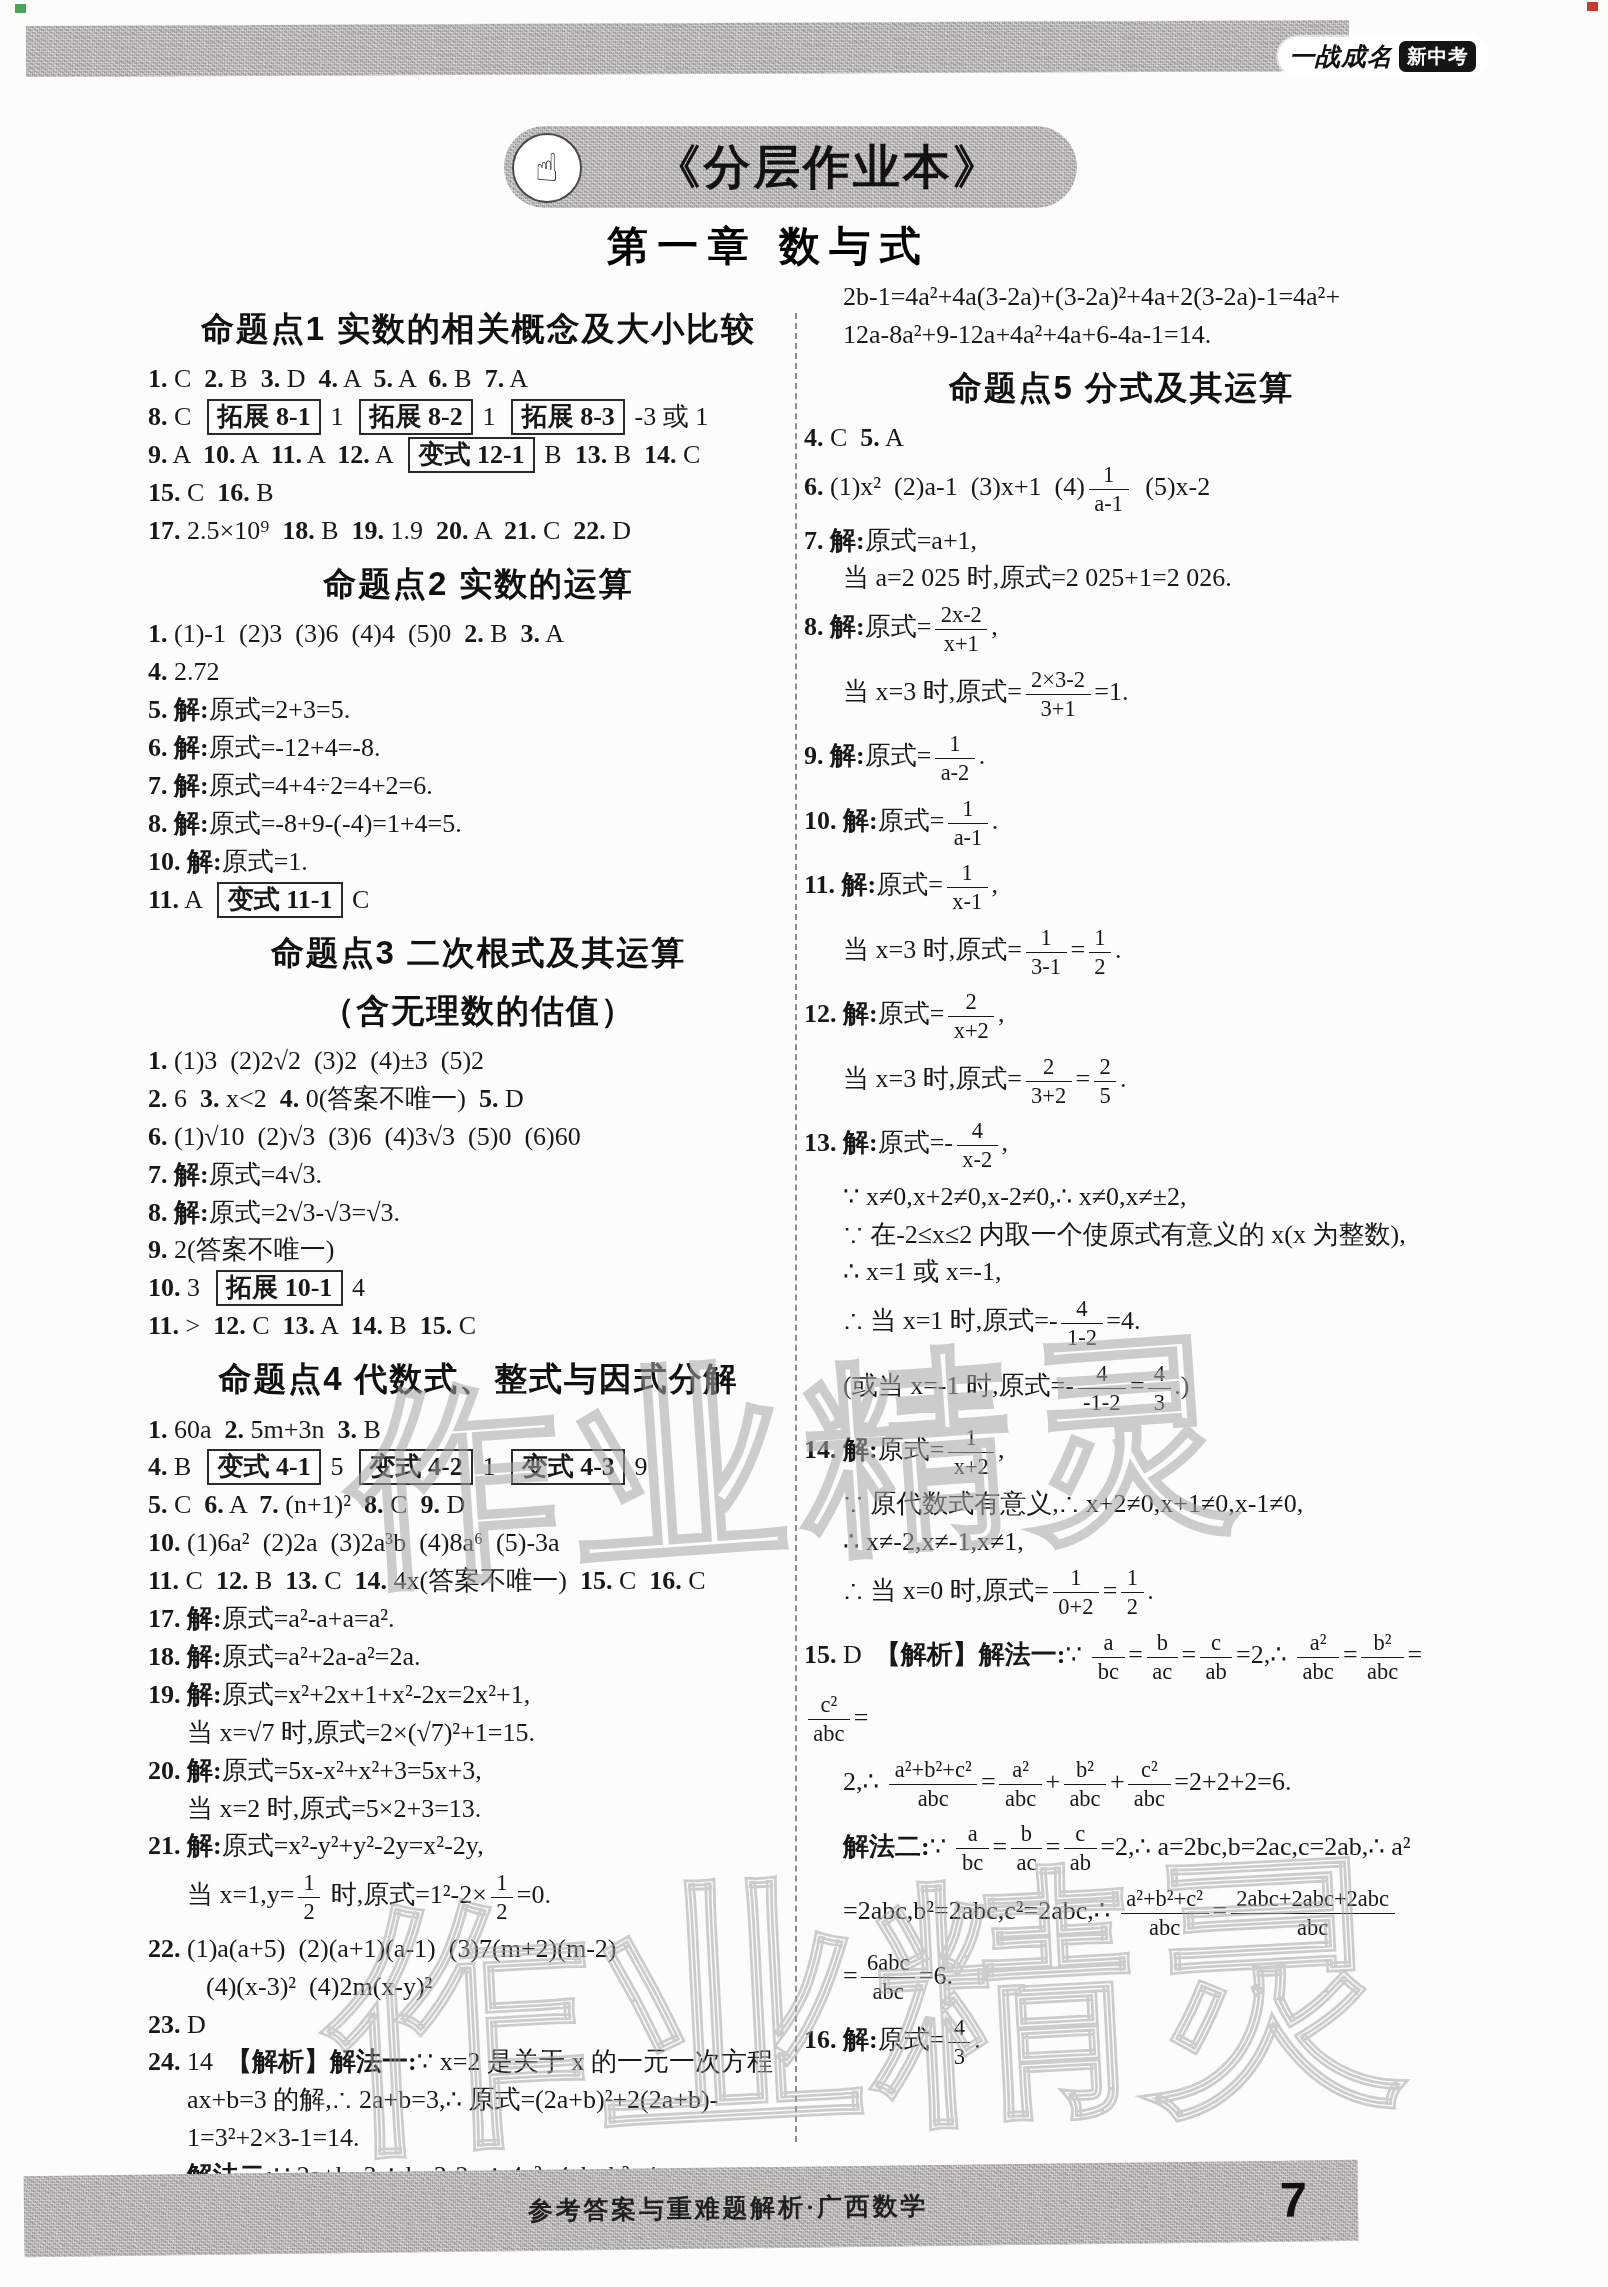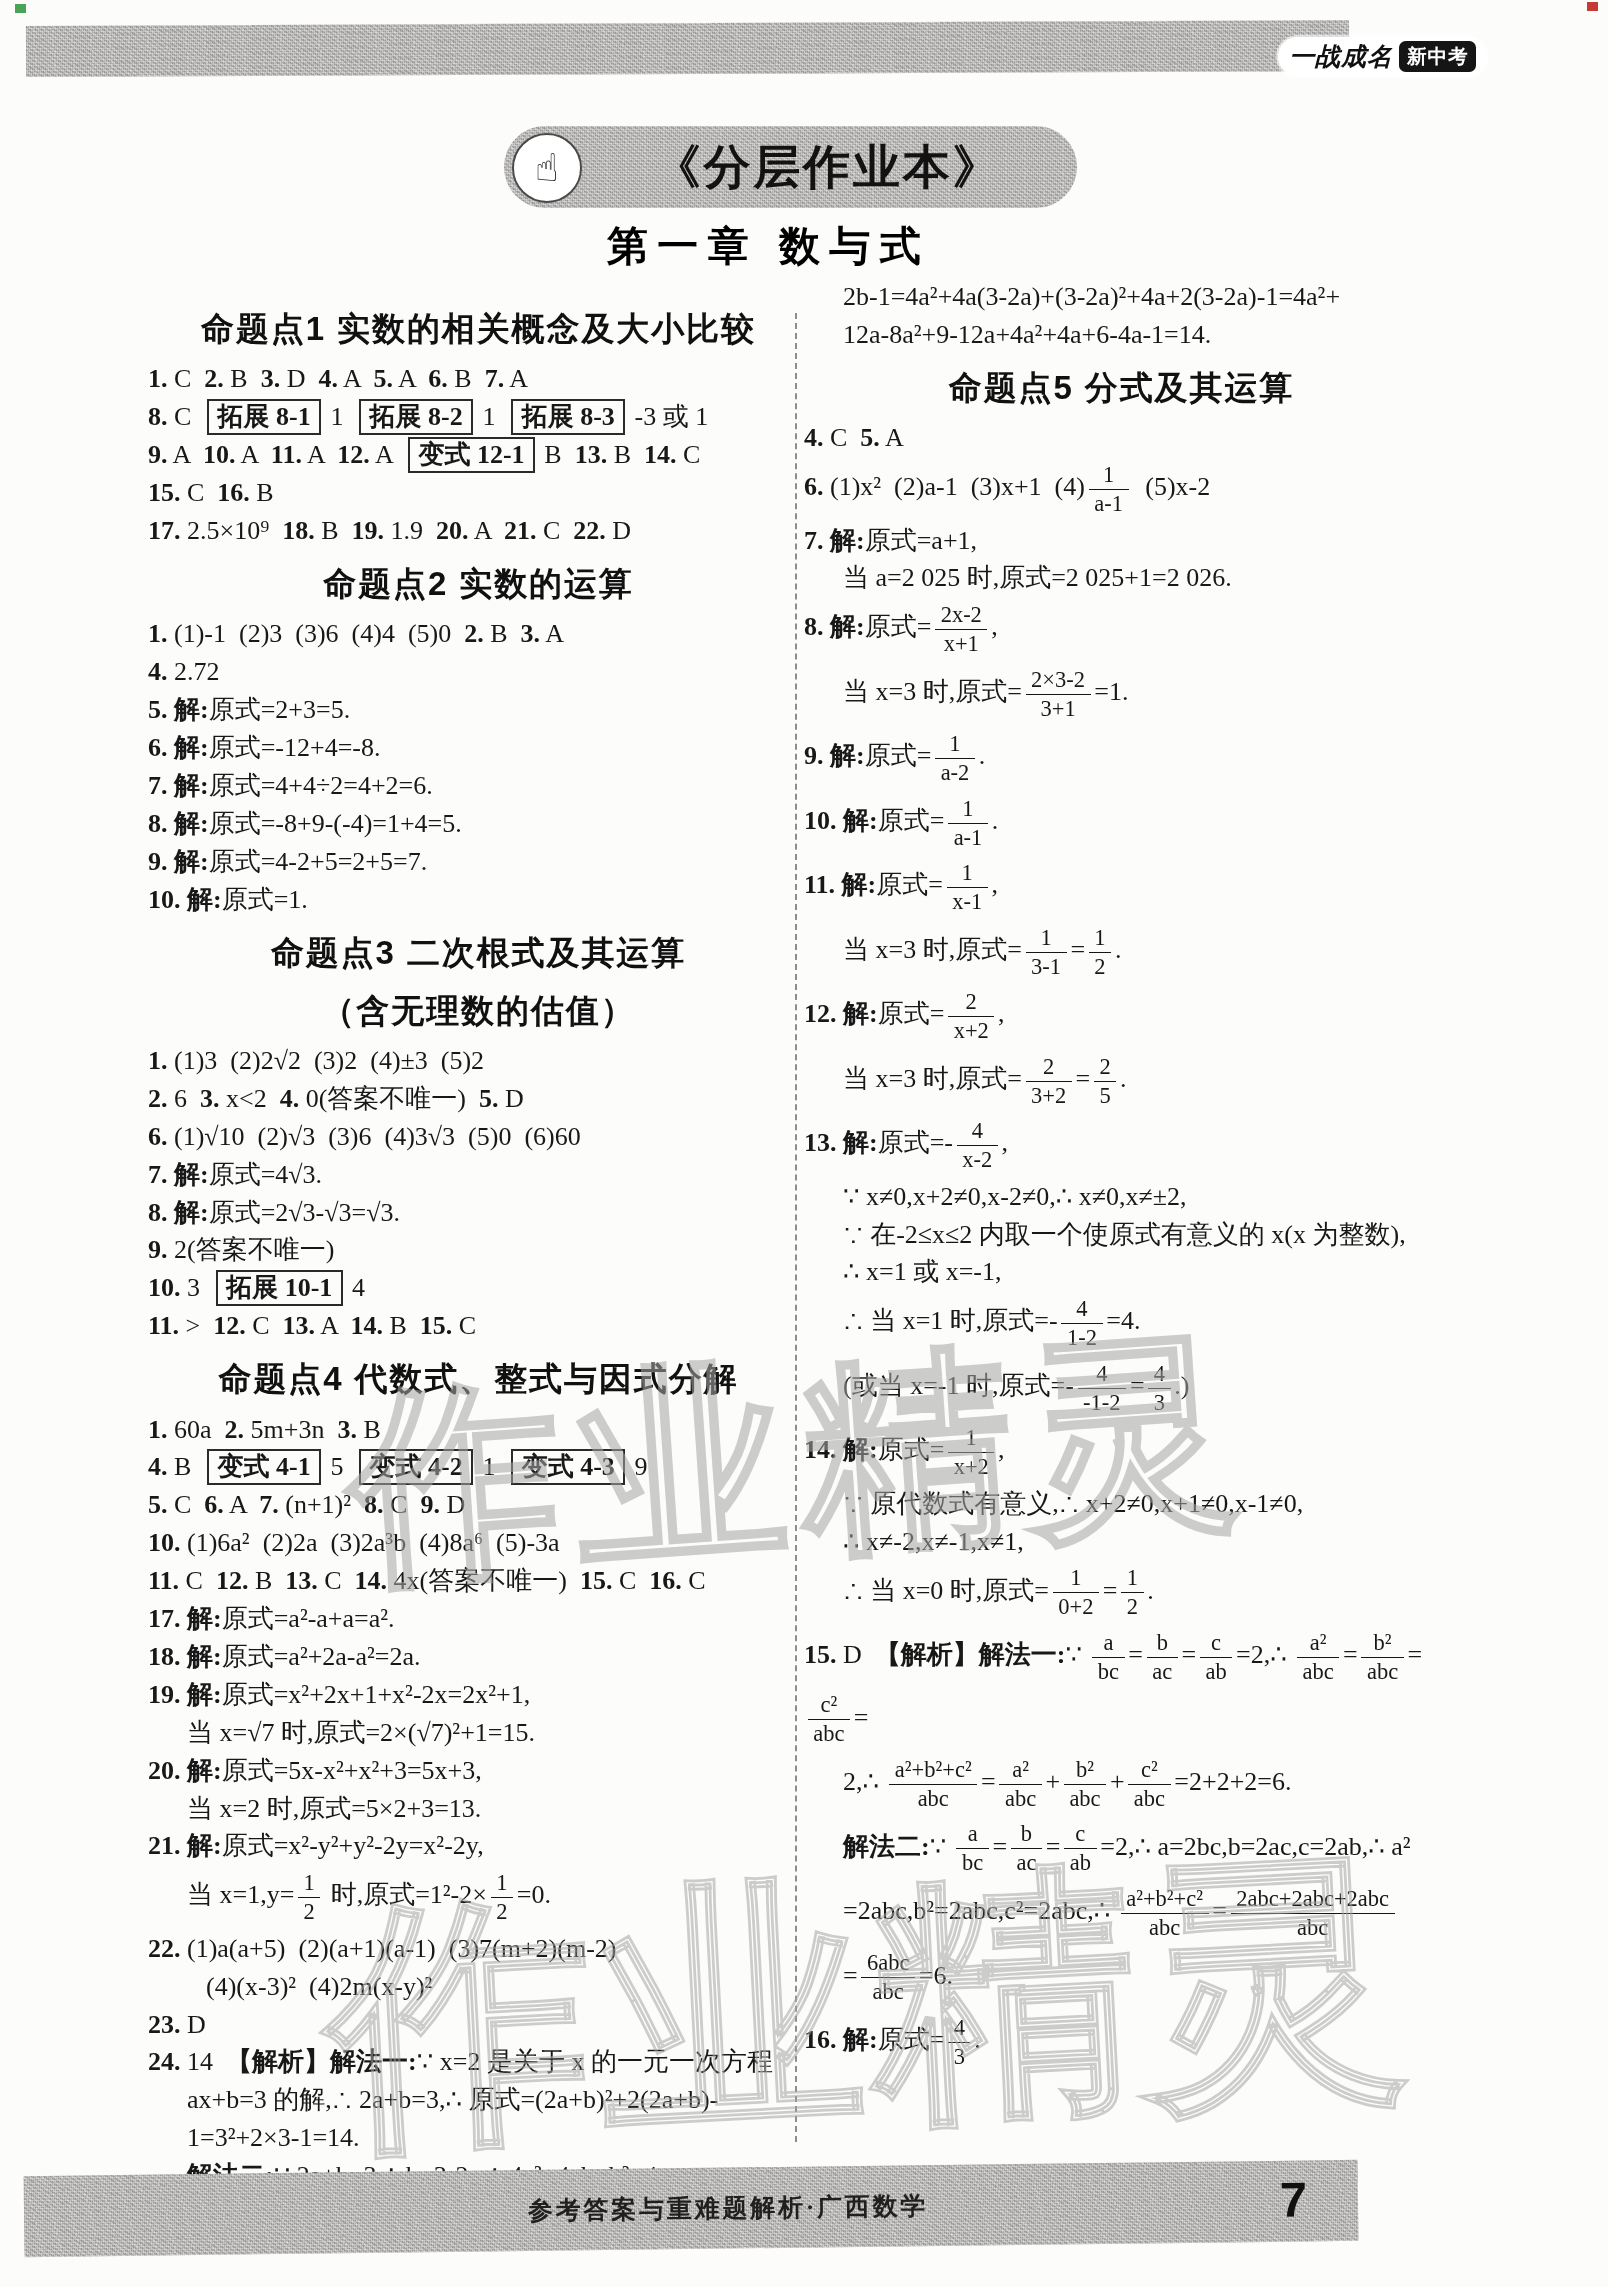--- a/index.html
+++ b/index.html
@@ -84,22 +84,22 @@
       <div class="line"><b>9.</b> A  <b>10.</b> A  <b>11.</b> A  <b>12.</b> A  <span class="kbox">变式 12-1</span> B  <b>13.</b> B  <b>14.</b> C</div>
       <div class="line"><b>15.</b> C  <b>16.</b> B</div>
       <div class="line"><b>17.</b> 2.5×10⁹  <b>18.</b> B  <b>19.</b> 1.9  <b>20.</b> A  <b>21.</b> C  <b>22.</b> D</div>
       <div class="heading">命题点2  实数的运算</div>
       <div class="line"><b>1.</b> (1)-1  (2)3  (3)6  (4)4  (5)0  <b>2.</b> B  <b>3.</b> A</div>
       <div class="line"><b>4.</b> 2.72</div>
       <div class="line"><b>5.</b> <b>解:</b>原式=2+3=5.</div>
       <div class="line"><b>6.</b> <b>解:</b>原式=-12+4=-8.</div>
       <div class="line"><b>7.</b> <b>解:</b>原式=4+4÷2=4+2=6.</div>
       <div class="line"><b>8.</b> <b>解:</b>原式=-8+9-(-4)=1+4=5.</div>
-      <div class="line"><b>9.</b> <b>解:</b>原式=4-2+5=2+5=7.</div>
       <div class="line"><b>10.</b> <b>解:</b>原式=1.</div>
+      <div class="line"><b>11.</b> A  <span class="kbox">变式 11-1</span> C</div>
       <div class="heading">命题点3  二次根式及其运算</div>
       <div class="heading">（含无理数的估值）</div>
       <div class="line"><b>1.</b> (1)3  (2)2√2  (3)2  (4)±3  (5)2</div>
       <div class="line"><b>2.</b> 6  <b>3.</b> x&lt;2  <b>4.</b> 0(答案不唯一)  <b>5.</b> D</div>
       <div class="line"><b>6.</b> (1)√10  (2)√3  (3)6  (4)3√3  (5)0  (6)60</div>
       <div class="line"><b>7.</b> <b>解:</b>原式=4√3.</div>
       <div class="line"><b>8.</b> <b>解:</b>原式=2√3-√3=√3.</div>
       <div class="line"><b>9.</b> 2(答案不唯一)</div>
       <div class="line"><b>10.</b> 3  <span class="kbox">拓展 10-1</span> 4</div>
       <div class="line"><b>11.</b> &gt;  <b>12.</b> C  <b>13.</b> A  <b>14.</b> B  <b>15.</b> C</div>

